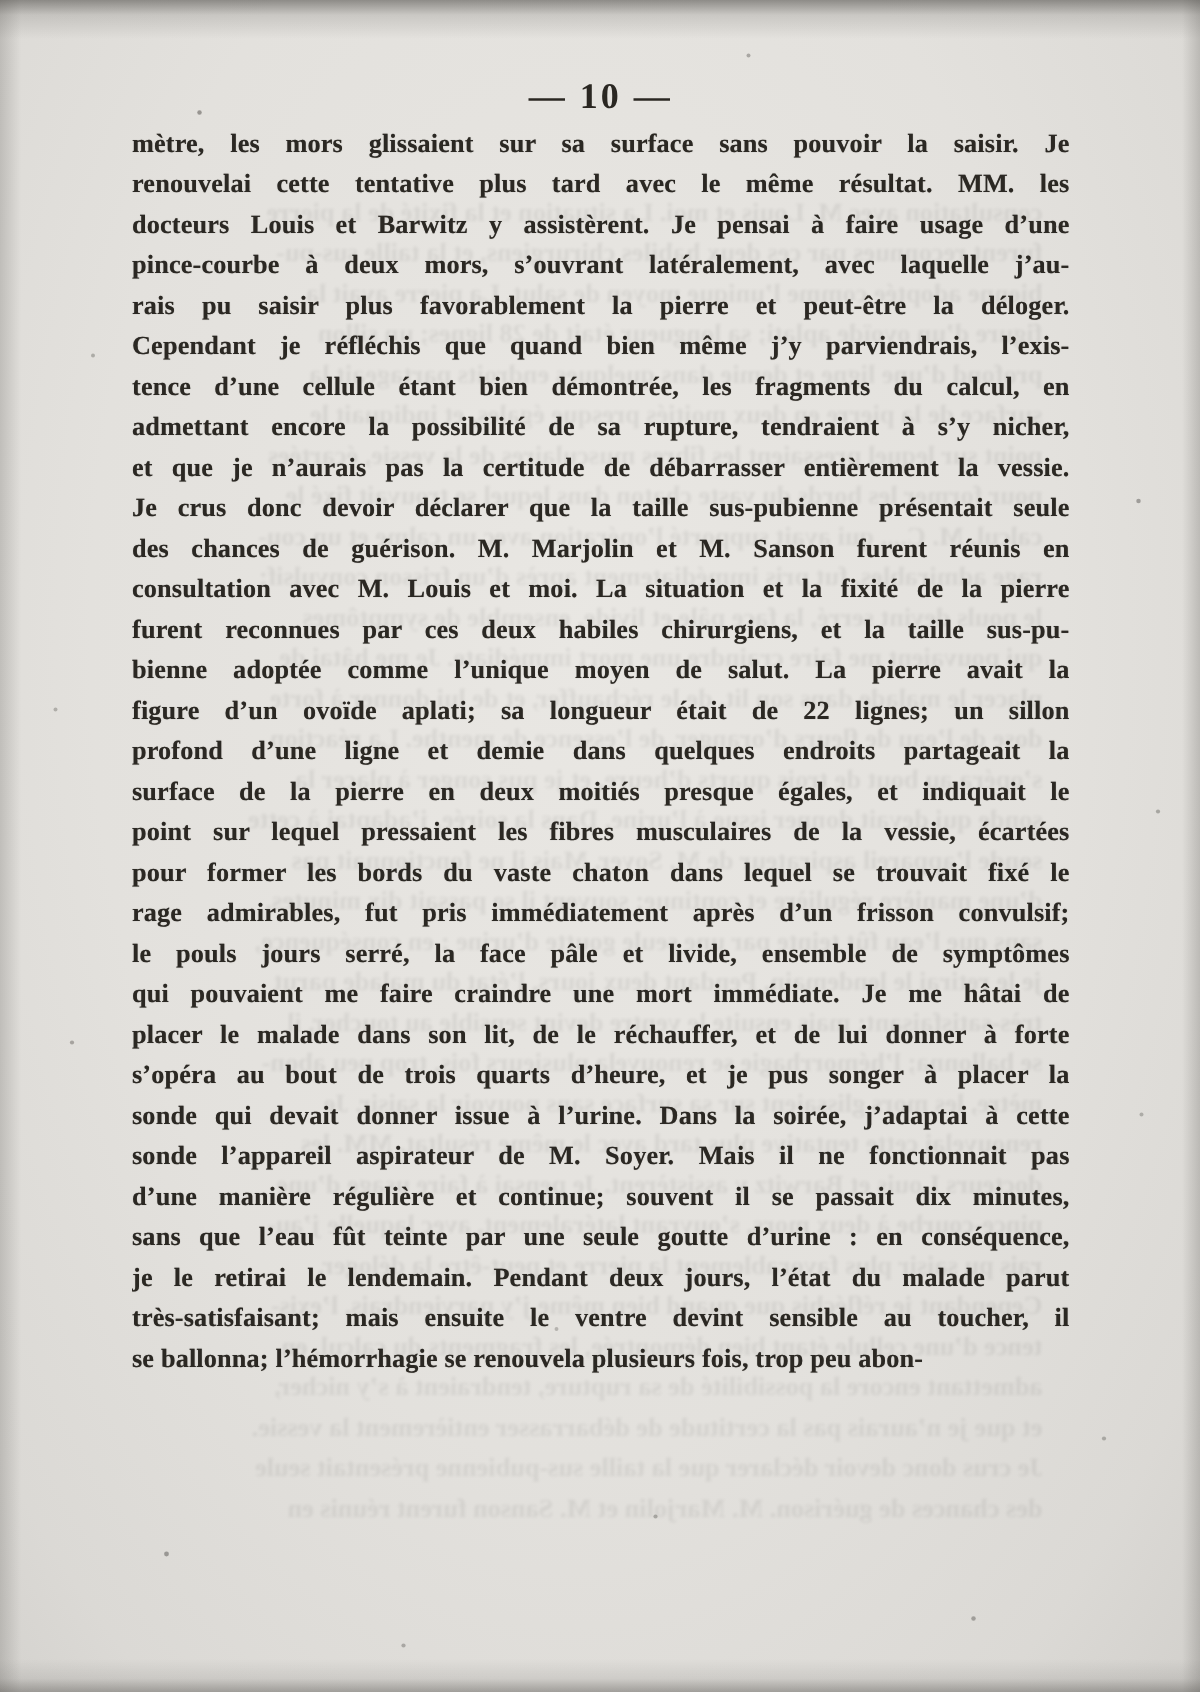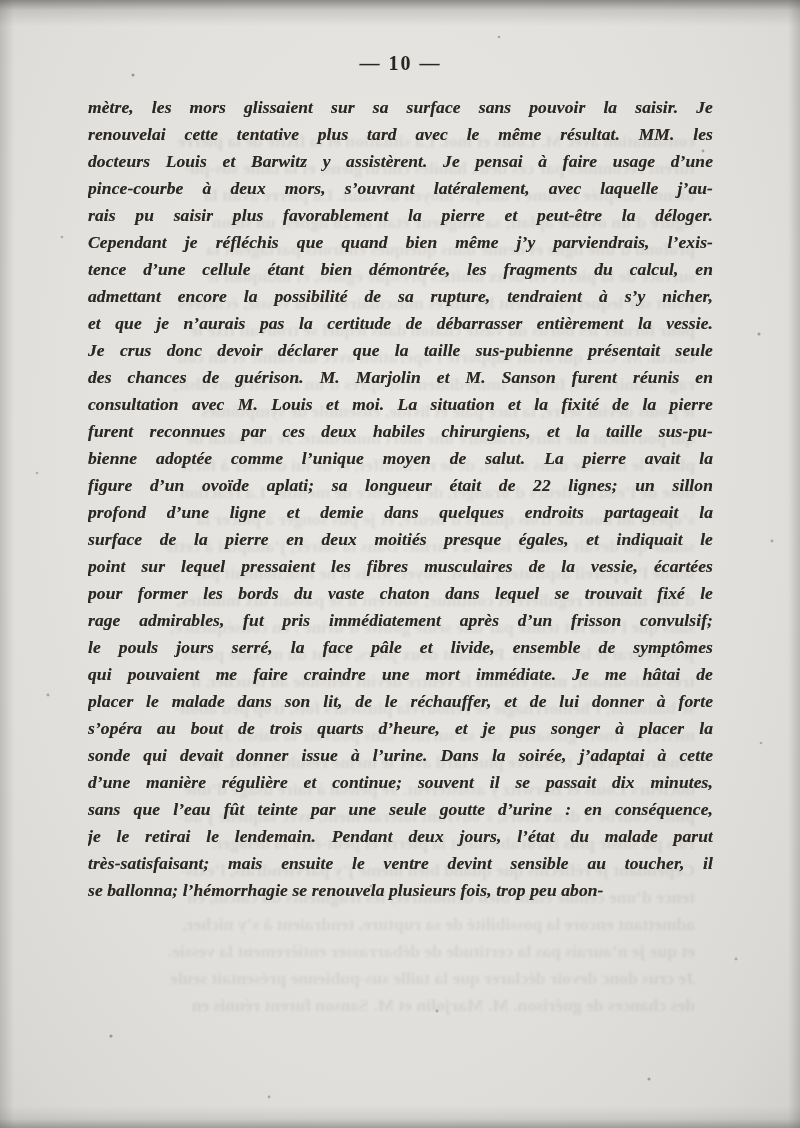--- a/index.html
+++ b/index.html
@@ -40,32 +40,31 @@
     white-space: nowrap;
     overflow: hidden;
   }
   .page-number {
     position: absolute;
     left: 88px;
     width: 625px;
     top: 52px;
     height: 28px;
     text-align: center;
-    font-size: 20px;
+    font-size: 24px;
     font-weight: 700;
     letter-spacing: 2px;
     color: #2a2722;
   }
   .text-block {
     position: absolute;
     left: 88px;
-    top: 94px;
+    top: 82px;
     width: 625px;
     color: #2b2823;
-    font-style: italic;
   }
   .text-block .line {
     height: 27px;
     line-height: 27px;
     font-size: 17.5px;
     font-weight: 700;
     letter-spacing: 0.1px;
     text-align: justify;
     text-align-last: justify;
     overflow: hidden;
@@ -159,20 +158,21 @@
       <div class="line">profond d’une ligne et demie dans quelques endroits partageait la</div>
       <div class="line">surface de la pierre en deux moitiés presque égales, et indiquait le</div>
       <div class="line">point sur lequel pressaient les fibres musculaires de la vessie, écartées</div>
       <div class="line">pour former les bords du vaste chaton dans lequel se trouvait fixé le</div>
       <div class="line">rage admirables, fut pris immédiatement après d’un frisson convulsif;</div>
       <div class="line">le pouls jours serré, la face pâle et livide, ensemble de symptômes</div>
       <div class="line">qui pouvaient me faire craindre une mort immédiate. Je me hâtai de</div>
       <div class="line">placer le malade dans son lit, de le réchauffer, et de lui donner à forte</div>
       <div class="line">s’opéra au bout de trois quarts d’heure, et je pus songer à placer la</div>
       <div class="line">sonde qui devait donner issue à l’urine. Dans la soirée, j’adaptai à cette</div>
+      <div class="line">sonde l’appareil aspirateur de M. Soyer. Mais il ne fonctionnait pas</div>
       <div class="line">d’une manière régulière et continue; souvent il se passait dix minutes,</div>
       <div class="line">sans que l’eau fût teinte par une seule goutte d’urine : en conséquence,</div>
       <div class="line">je le retirai le lendemain. Pendant deux jours, l’état du malade parut</div>
       <div class="line">très-satisfaisant; mais ensuite le ventre devint sensible au toucher, il</div>
       <div class="line last">se ballonna; l’hémorrhagie se renouvela plusieurs fois, trop peu abon-</div>
     </div>
   <div class="speckles"></div>
 </div>
 
 </body></html>

